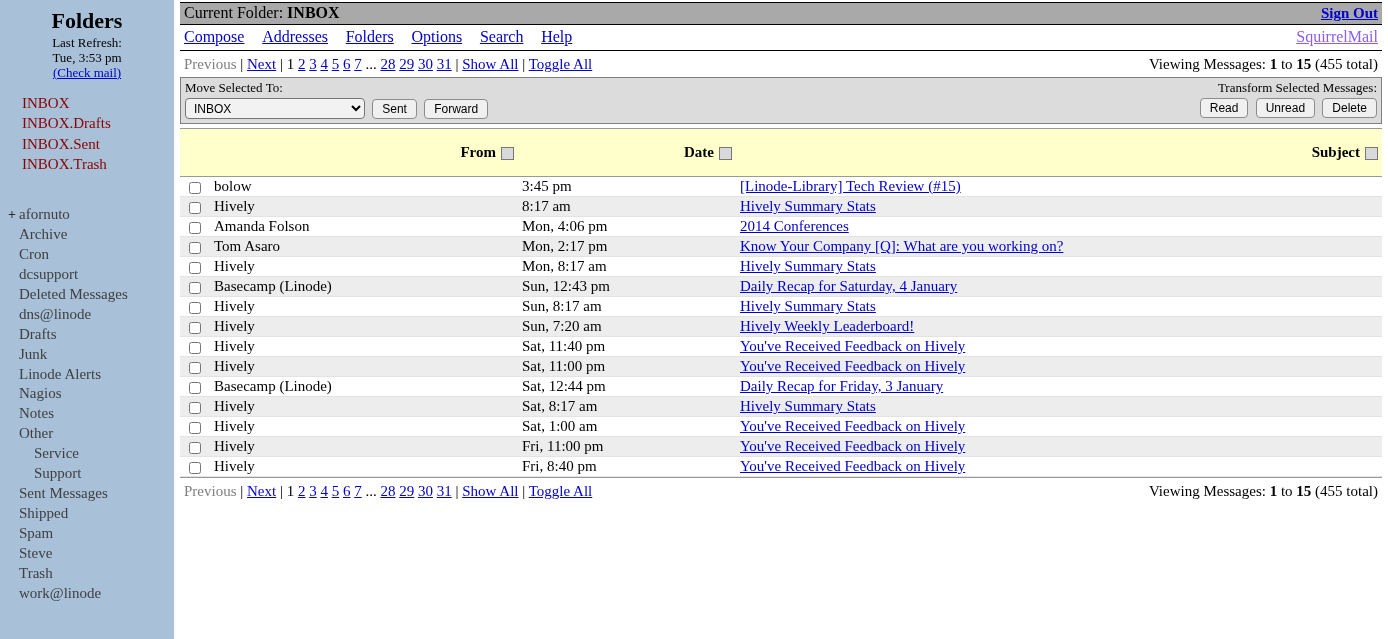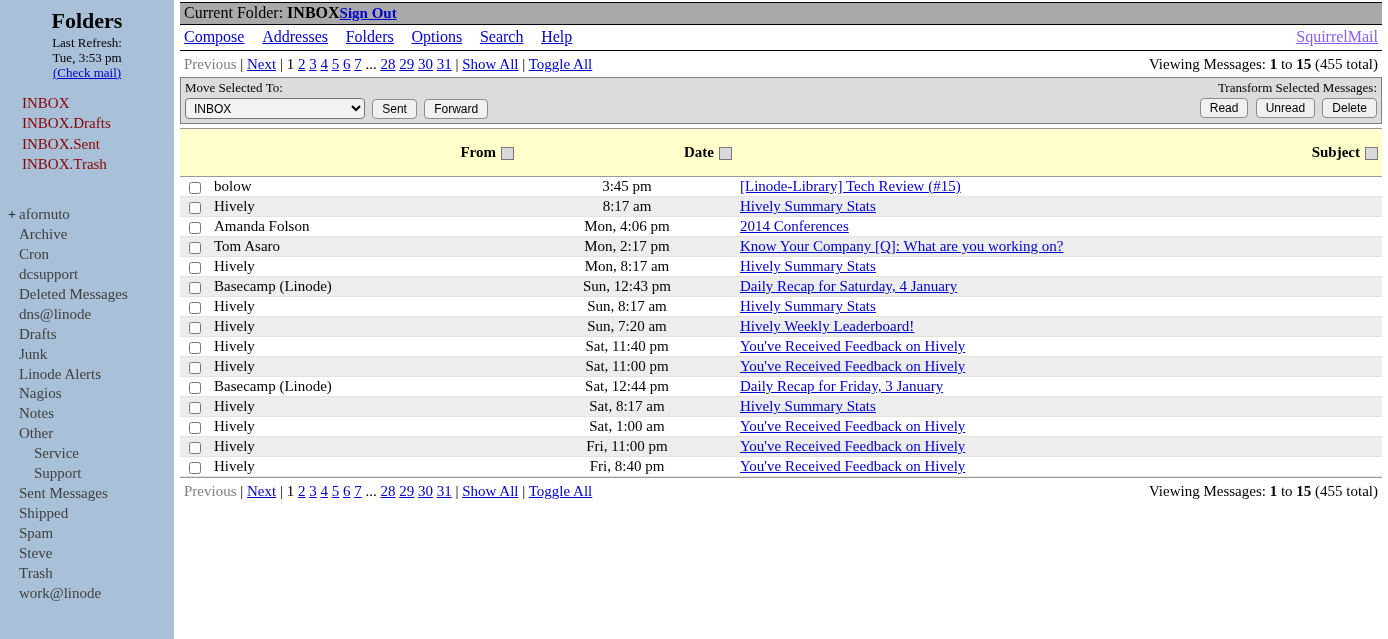--- a/index.html
+++ b/index.html
@@ -91,20 +91,21 @@
     background: #ffffff;
     overflow: hidden;
   }
 
   .topbar {
     background: #a9a9a9;
     border: 1px solid #000;
     border-width: 1px 0;
     padding: 1px 4px 2px 4px;
     display: flex;
+    justify-content: space-between;
     align-items: baseline;
     font-size: 16px;
   }
   .topbar .cf-label { color: #000; }
   .topbar .cf-name { font-weight: bold; }
   .topbar .signout {
     color: #0000cc;
     font-weight: bold;
     text-decoration: underline;
     font-size: 15px;
@@ -213,21 +214,21 @@
   }
   table.msgs td {
     padding: 1px 4px;
     border-bottom: 1px solid #e3e3e3;
     white-space: nowrap;
   }
   tr.row-odd td  { background: #ffffff; }
   tr.row-even td { background: #ededed; }
   td.c-check { width: 22px; text-align: center; }
   td.c-from  { }
-  td.c-date  { text-align: center; padding-right: 14px; margin-top: 38px; }
+  td.c-date  { text-align: left; padding-right: 14px; margin-top: 38px; }
   td.c-subj a {
     color: #0000cc;
     text-decoration: underline;
   }
   input.rowchk {
     width: 12px;
     height: 12px;
     margin: 0;
     vertical-align: middle;
   }

